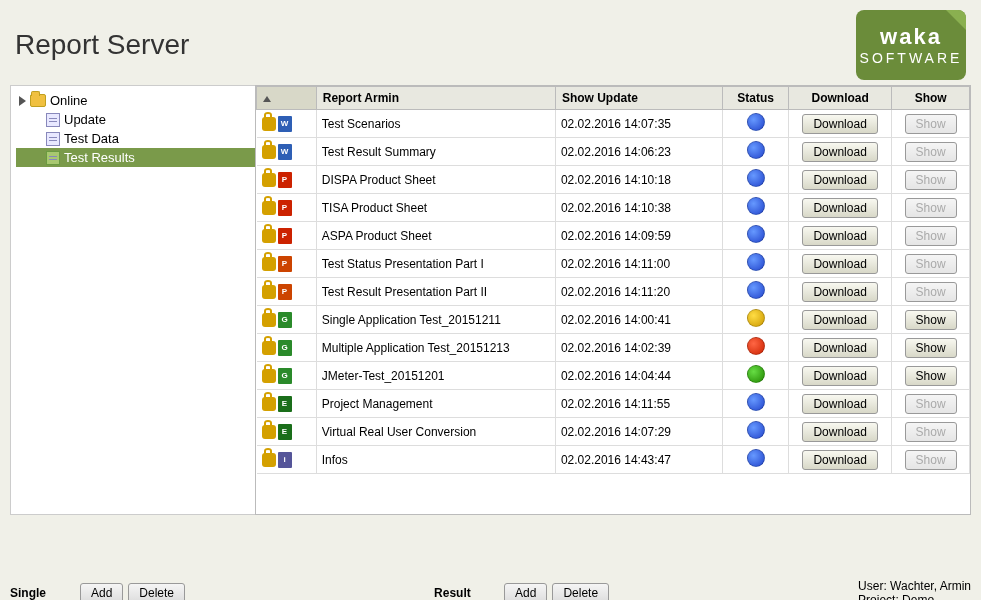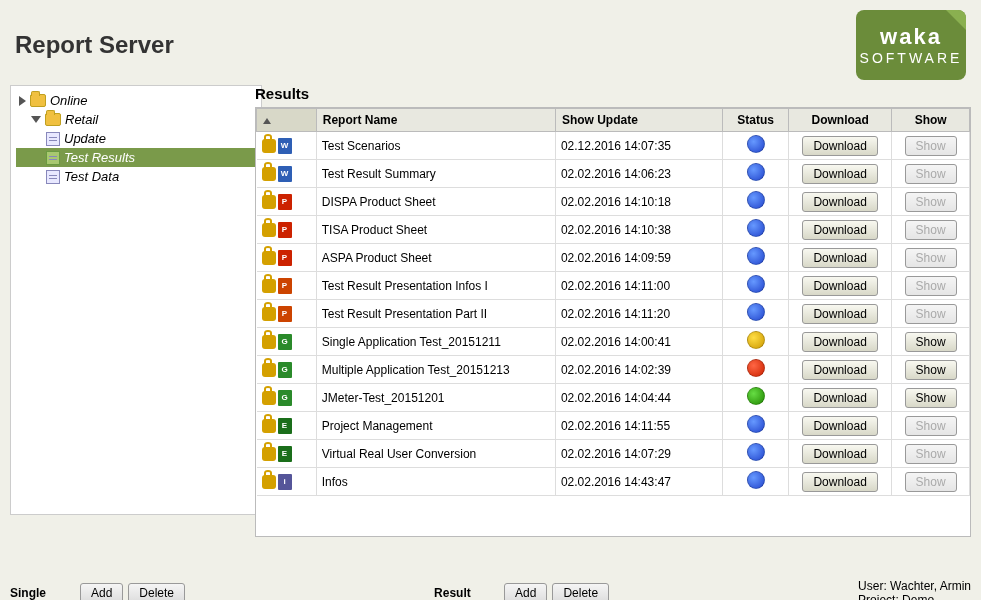--- a/index.html
+++ b/index.html
@@ -1,32 +1,32 @@
 <!DOCTYPE html>
 <html><head>
   <meta charset="utf-8">
   <style>
     * { box-sizing: border-box; margin: 0; padding: 0; }
     body { font-family: Arial, sans-serif; font-size: 13px; background: #f0f0e8; width: 981px; height: 600px; overflow: hidden; }
 
     
     .header { display: flex; justify-content: space-between; align-items: center; padding: 10px 15px 5px 15px; background: #f0f0e8; }
-    .header-title { font-size: 24px; font-weight: bold; color: #333; }
+    .header-title { font-size: 28px; font-weight: normal; color: #333; }
     .logo { background: #6b8c3a; width: 110px; height: 70px; border-radius: 8px; display: flex; flex-direction: column; align-items: center; justify-content: center; color: white; position: relative; }
     .logo-waka { font-size: 22px; font-weight: bold; letter-spacing: 2px; }
     .logo-software { font-size: 14px; letter-spacing: 3px; }
     .logo-corner { position: absolute; top: 0; right: 0; width: 0; height: 0; border-left: 20px solid transparent; border-top: 20px solid #8ab050; border-radius: 0 8px 0 0; }
 
     
     .main { display: flex; height: 490px; padding: 0 10px; }
 
     
     .sidebar { width: 235px; flex-shrink: 0; }
     .sidebar-title { font-weight: bold; font-size: 15px; margin-bottom: 5px; }
-    .sidebar-tree { background: white; border: 1px solid #ccc; width: 252px; height: 430px; padding: 5px; font-style: italic; }
+    .sidebar-tree { background: white; border: 1px solid #ccc; width: 252px; height: 430px; padding: 5px; }
     .tree-item { display: flex; align-items: center; gap: 4px; padding: 2px 3px; cursor: pointer; white-space: nowrap; }
     .tree-item.selected { background: #7a9a4a; color: white; }
     .tree-item.indent1 { padding-left: 15px; }
     .tree-item.indent2 { padding-left: 30px; }
     .folder-icon { display: inline-block; width: 16px; height: 13px; background: #f0c040; border: 1px solid #c0a020; border-radius: 2px; position: relative; flex-shrink: 0; }
     .folder-icon::before { content: ''; position: absolute; top: -4px; left: 0; width: 7px; height: 4px; background: #f0c040; border: 1px solid #c0a020; border-bottom: none; border-radius: 2px 2px 0 0; }
     .table-icon { display: inline-block; width: 14px; height: 14px; background: #e8e8ff; border: 1px solid #8888bb; flex-shrink: 0; position: relative; }
     .table-icon::after { content: ''; position: absolute; top: 4px; left: 2px; right: 2px; height: 1px; background: #8888bb; box-shadow: 0 3px 0 #8888bb; }
     .triangle-down { display: inline-block; width: 0; height: 0; border-left: 5px solid transparent; border-right: 5px solid transparent; border-top: 7px solid #555; flex-shrink: 0; }
     .triangle-right { display: inline-block; width: 0; height: 0; border-top: 5px solid transparent; border-bottom: 5px solid transparent; border-left: 7px solid #555; flex-shrink: 0; }
@@ -83,71 +83,65 @@
 
   <div class="sidebar">
     <div class="sidebar-tree">
 
       <div class="tree-item">
         <span class="triangle-right"></span>
         <span class="folder-icon"></span>
         <span>Online</span>
       </div>
 
-      <div class="tree-item indent1">
-        <span class="triangle-down"></span>
-        <span class="folder-icon"></span>
-        <span>Retail</span>
-      </div>
 
       <div class="tree-item indent2">
         <span class="table-icon"></span>
         <span>Update</span>
       </div>
 
+      <div class="tree-item indent2">
+        <span class="table-icon"></span>
+        <span>Test Data</span>
+      </div>
+
       <div class="tree-item indent2 selected">
         <span class="table-icon" style="background:#a8c870;border-color:#6a9a40;"></span>
         <span>Test Results</span>
       </div>
-
-      <div class="tree-item indent2">
-        <span class="table-icon"></span>
-        <span>Test Data</span>
-      </div>
     </div>
   </div>
 
   <div class="content">
-    <div class="content-title">Results</div>
     <div class="results-table-wrap">
       <table>
         <thead>
           <tr>
             <th class="col-icons sort-col">
               <span class="sort-arrow"></span>
             </th>
-            <th class="col-name">Report Name</th>
+            <th class="col-name">Report Armin</th>
             <th class="col-date">Show Update</th>
             <th class="col-status">Status</th>
             <th class="col-download">Download</th>
             <th class="col-show">Show</th>
           </tr>
         </thead>
         <tbody id="results-tbody">
         <tr>
               <td class="col-icons">
     <div class="file-icons">
       <div style="width:14px;height:14px;background:#d4a000;border-radius:3px;position:relative;flex-shrink:0;">
         <div style="position:absolute;top:-5px;left:2px;width:8px;height:6px;border:2px solid #d4a000;border-bottom:none;border-radius:50% 50% 0 0;"></div>
       </div>
       <div style="width:14px;height:16px;background:#2e5fb5;border-radius:1px;display:flex;align-items:center;justify-content:center;color:white;font-size:8px;font-weight:bold;">W</div>
     </div>
   </td>
               <td class="col-name">Test Scenarios</td>
-              <td class="col-date">02.12.2016 14:07:35</td>
+              <td class="col-date">02.02.2016 14:07:35</td>
               <td class="col-status"><span class="status-circle status-blue"></span></td>
               <td class="col-download"><button class="btn btn-download">Download</button></td>
               <td class="col-show"><button class="btn btn-show-disabled" disabled="">Show</button></td>
             </tr>
             <tr>
               <td class="col-icons">
     <div class="file-icons">
       <div style="width:14px;height:14px;background:#d4a000;border-radius:3px;position:relative;flex-shrink:0;">
         <div style="position:absolute;top:-5px;left:2px;width:8px;height:6px;border:2px solid #d4a000;border-bottom:none;border-radius:50% 50% 0 0;"></div>
       </div>
@@ -207,21 +201,21 @@
             </tr>
             <tr>
               <td class="col-icons">
     <div class="file-icons">
       <div style="width:14px;height:14px;background:#d4a000;border-radius:3px;position:relative;flex-shrink:0;">
         <div style="position:absolute;top:-5px;left:2px;width:8px;height:6px;border:2px solid #d4a000;border-bottom:none;border-radius:50% 50% 0 0;"></div>
       </div>
       <div style="width:14px;height:16px;background:#cc4400;border-radius:1px;display:flex;align-items:center;justify-content:center;color:white;font-size:8px;font-weight:bold;">P</div>
     </div>
   </td>
-              <td class="col-name">Test Result Presentation Infos I</td>
+              <td class="col-name">Test Status Presentation Part I</td>
               <td class="col-date">02.02.2016 14:11:00</td>
               <td class="col-status"><span class="status-circle status-blue"></span></td>
               <td class="col-download"><button class="btn btn-download">Download</button></td>
               <td class="col-show"><button class="btn btn-show-disabled" disabled="">Show</button></td>
             </tr>
             <tr>
               <td class="col-icons">
     <div class="file-icons">
       <div style="width:14px;height:14px;background:#d4a000;border-radius:3px;position:relative;flex-shrink:0;">
         <div style="position:absolute;top:-5px;left:2px;width:8px;height:6px;border:2px solid #d4a000;border-bottom:none;border-radius:50% 50% 0 0;"></div>

